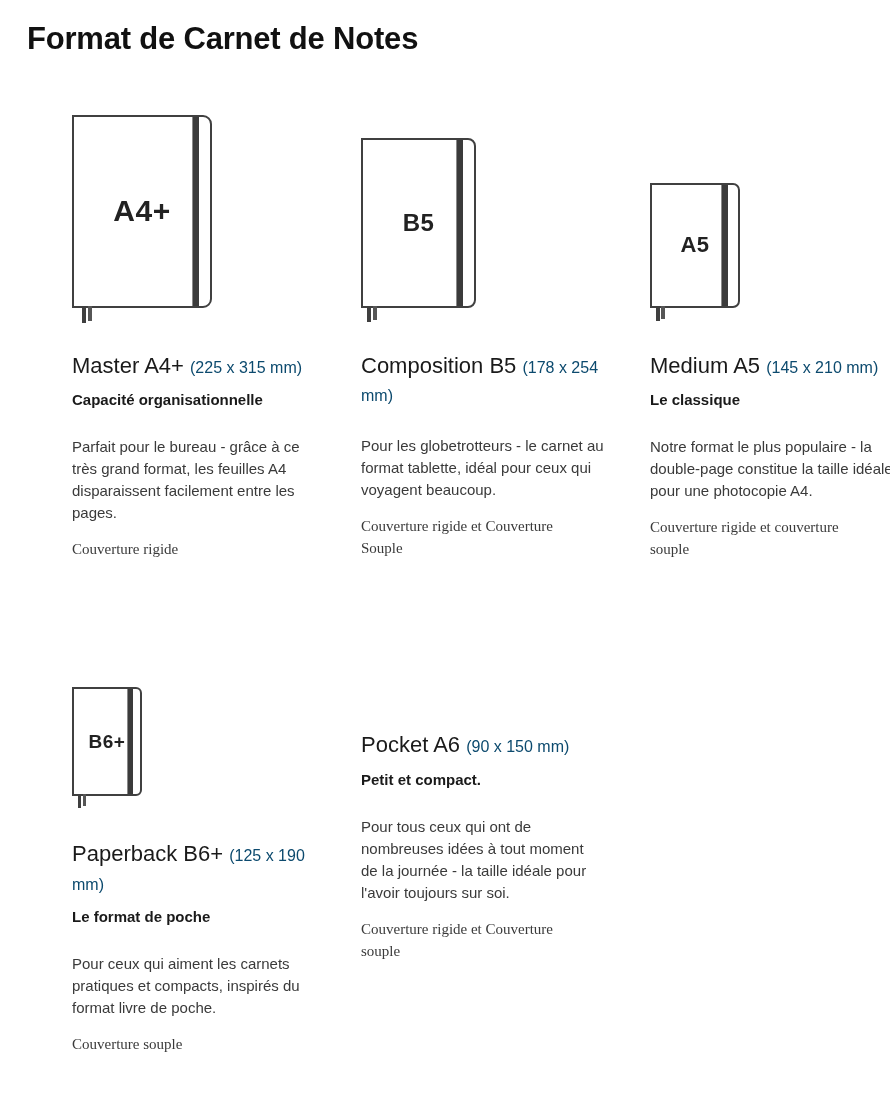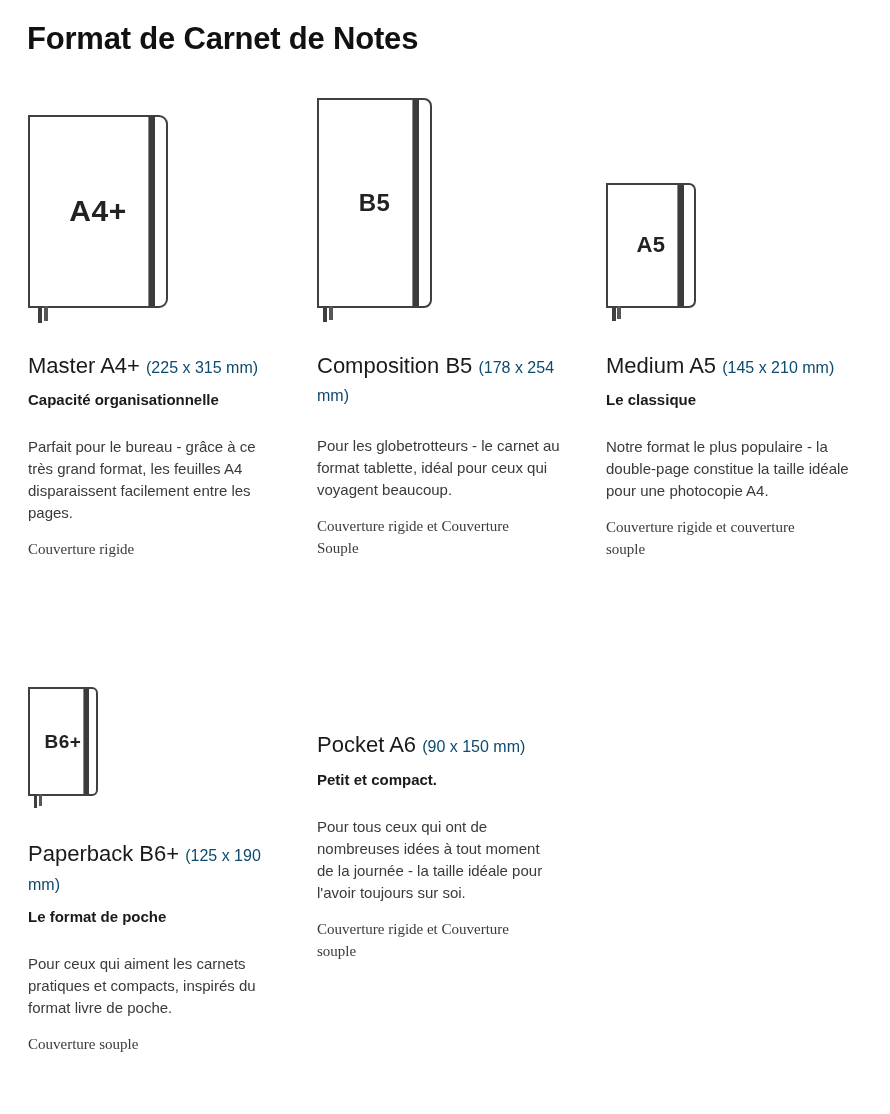--- a/index.html
+++ b/index.html
@@ -13,20 +13,21 @@
     margin:0; padding:21px 0 0 27px;
     font-size:31px; font-weight:700; color:#111;
     letter-spacing:-0.2px; line-height:1.15;
   }
   .grid {
     display:grid;
     grid-template-columns:repeat(3, 261px);
     column-gap:28px;
     padding-left:28px;
     align-items:start;
+    margin-left:44px;
   }
   .row1 { margin-top:58px; }
   .row2 { margin-top:127px; }
   .illo { display:flex; align-items:flex-end; }
   .row1 .illo { height:193px; }
   .row2 .illo { height:109px;align-items:center; }
 
   .nb {
     position:relative; box-sizing:border-box;
     border:2px solid #404040;
@@ -43,21 +44,21 @@
     position:absolute; inset:0;
     display:flex; align-items:center; justify-content:center;
     font-size:var(--fs); font-weight:700; color:#222;
     letter-spacing:0.5px;
   }
   .nb .ribbon { position:absolute; top:100%; background:#3f3f3f; }
   .nb .ribbon-1 { left:var(--r1l); width:var(--rw); height:var(--rh); }
   .nb .ribbon-2 { left:var(--r2l); width:var(--rw); height:calc(var(--rh) - 2px); background:#565656; }
 
   .nb-a4plus { width:140px; height:193px; --r:9px; --bw:6px; --br:11px; --fs:30px; --rw:4px; --rh:17px; --r1l:8px;  --r2l:14px; }
-  .nb-b5     { width:115px; height:210px; --r:8px; --bw:6px; --br:11px; --fs:24px; --rw:4px; --rh:16px; --r1l:4px;  --r2l:10px; }
+  .nb-b5     { width:115px; height:170px; --r:8px; --bw:6px; --br:11px; --fs:24px; --rw:4px; --rh:16px; --r1l:4px;  --r2l:10px; }
   .nb-a5     { width:90px;  height:125px; --r:7px; --bw:6px; --br:10px; --fs:22px; --rw:4px; --rh:15px; --r1l:4px;  --r2l:9px; }
   .nb-b6plus { width:70px;  height:109px; --r:6px; --bw:5px; --br:7px;  --fs:19px; --rw:3px; --rh:14px; --r1l:4px;  --r2l:9px; }
   .nb-a6     { width:57px;  height:91px;  --r:5px; --bw:5px; --br:6px;  --fs:18px; --rw:3px; --rh:13px; --r1l:3px;  --r2l:7px; }
 
   .card-title {
     margin:44px 0 0; font-size:22px; font-weight:400;
     color:#1a1a1a; line-height:1.3;
   }
   .card-title .dims { font-size:16px; color:#0c4a6e; }
   .card-sub {

